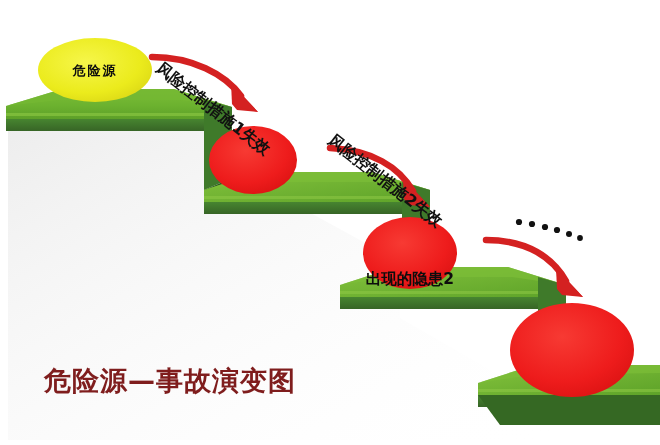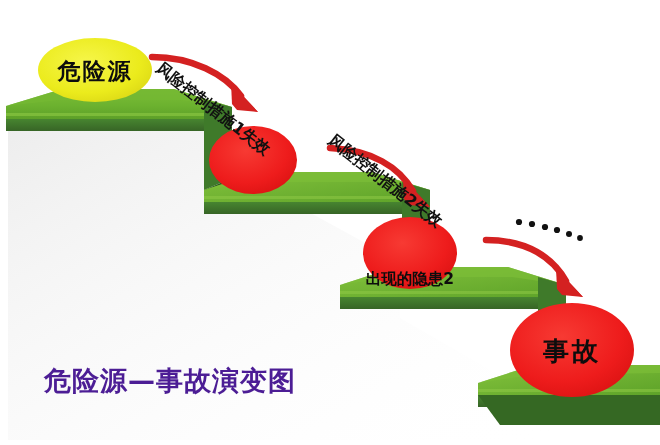--- a/index.html
+++ b/index.html
@@ -31,21 +31,21 @@
   }
   .node-label {
     position: absolute;
     transform: translate(-50%, -50%);
     white-space: nowrap;
     font-weight: bold;
     color: #0d0d0d;
     letter-spacing: 0.5px;
   }
   .node-label.hazard {
-    font-size: 23px;
+    font-size: 13px;
     letter-spacing: 2px;
   }
   .node-label.danger {
     font-size: 15.5px;
     letter-spacing: 0px;
   }
   .node-label.accident {
     font-size: 26px;
     letter-spacing: 3px;
   }
@@ -57,21 +57,21 @@
     font-size: 16px;
     color: #111111;
     letter-spacing: 0px;
   }
   .caption {
     position: absolute;
     left: 44px;
     top: 363px;
     font-size: 27px;
     font-weight: bold;
-    color: #4c1d95;
+    color: #7f1d1d;
     letter-spacing: 1px;
     white-space: nowrap;
   }
 </style>
 </head>
 <body>
 
 <div id="stage">
 
   <svg id="scene" viewBox="0 0 660 445">
@@ -207,21 +207,20 @@
     </g>
   </svg>
 
   <div class="label-layer">
 
     <div class="node-label hazard" style="left:95px; top:71px;">危险源</div>
 
 
     <div class="node-label danger" style="left:410px; top:254px;margin-top:25px;">出现的隐患2</div>
 
-    <div class="node-label accident" style="left:572px; top:351px;">事故</div>
 
     <div class="arrow-label" style="left:158px; top:56px; transform: rotate(38deg);">风险控制措施1失效</div>
 
     <div class="arrow-label" style="left:330px; top:128px; transform: rotate(38deg);">风险控制措施2失效</div>
 
     <div class="caption">危险源—事故演变图</div>
   </div>
 </div>
 
 </body></html>

